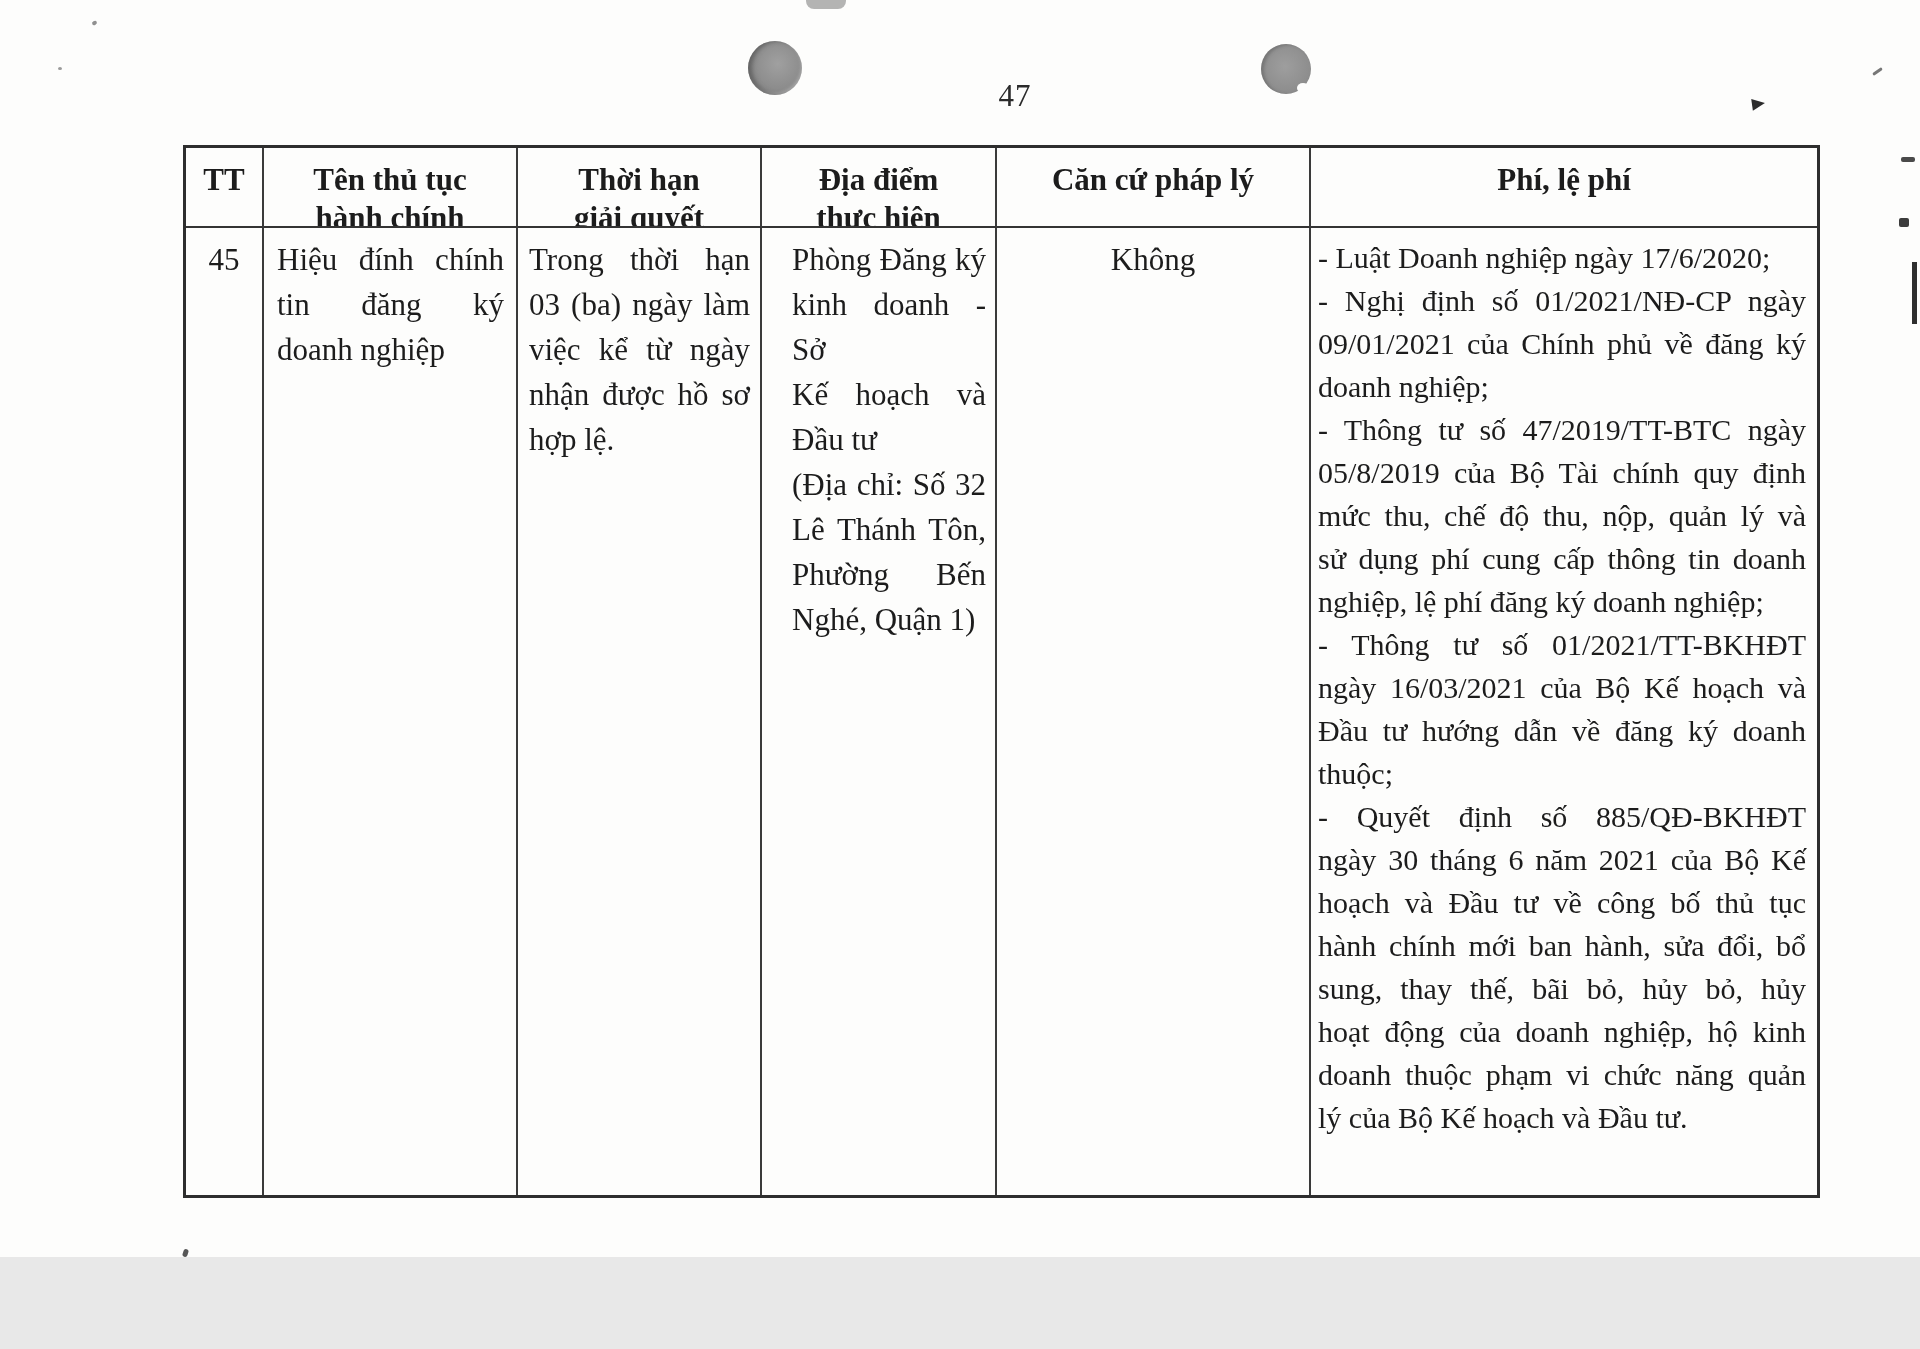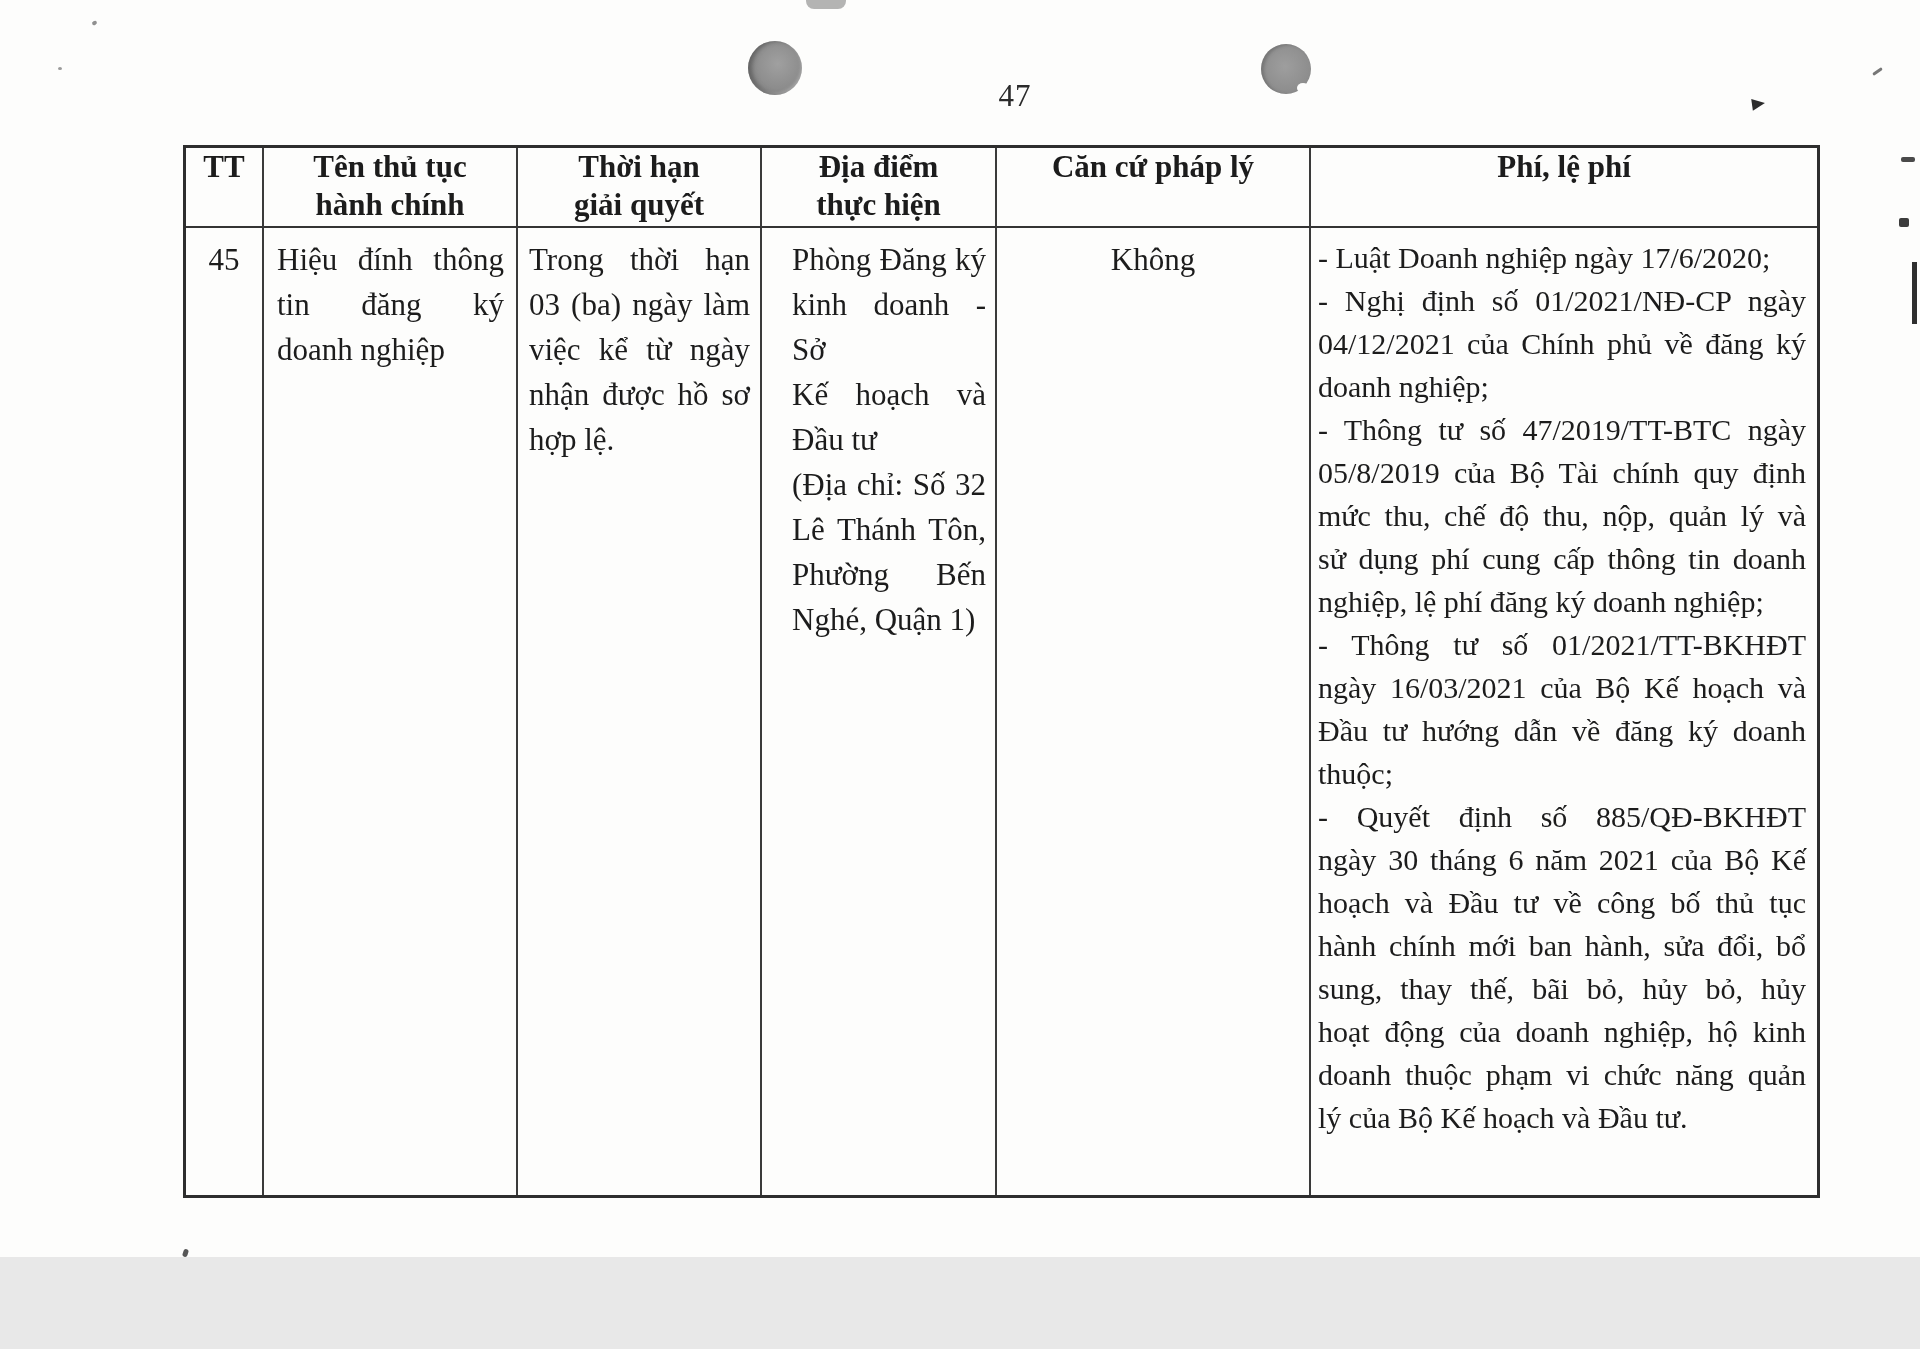--- a/index.html
+++ b/index.html
@@ -65,21 +65,21 @@
   }
   .cell{
     box-sizing:border-box;
     border-right:2px solid #3a3a3a;
     overflow:hidden;
   }
   .cell:nth-child(6n){border-right:none;}
   .th{
     border-bottom:2px solid #343434;
     font-weight:bold;font-size:31px;line-height:38px;
-    text-align:center;padding-top:0;
+    text-align:center;padding-top:13px;
   }
   .td{font-size:31px;line-height:45px;}
   .td-tt{text-align:center;padding-top:9px;}
   .td-ten{padding:9px 12px 0 13px;}
   .td-thoihan{padding:9px 10px 16px 11px;}
   .td-diadiem{padding:9px 9px 0 10px;margin-left:20px;}
   .td-phi{text-align:center;padding-top:9px;}
   .td-cancu{padding:8px 11px 0 7px;font-size:30px;line-height:43px;}
   
   .ln{text-align:left;white-space:nowrap;}
@@ -125,21 +125,21 @@
       </div>
     <div class="cell th">
         <div>Căn cứ pháp lý</div>
       </div>
     <div class="cell th">
         <div>Phí, lệ phí</div>
       </div>
 
     <div class="cell td td-tt">45</div>
     <div class="cell td td-ten">
-        <div class="ln jf">Hiệu đính thông</div>
+        <div class="ln jf">Hiệu đính chính</div>
         <div class="ln jf">tin đăng ký</div>
         <div class="ln">doanh nghiệp</div>
       </div>
     <div class="cell td td-thoihan">
         <div class="ln jf">Trong thời hạn</div>
         <div class="ln jf">03 (ba) ngày làm</div>
         <div class="ln jf">việc kể từ ngày</div>
         <div class="ln jf">nhận được hồ sơ</div>
         <div class="ln">hợp lệ.</div>
       </div>
@@ -150,21 +150,21 @@
         <div class="ln">Đầu tư</div>
         <div class="ln jf">(Địa chỉ: Số 32</div>
         <div class="ln jf">Lê Thánh Tôn,</div>
         <div class="ln jf">Phường Bến</div>
         <div class="ln">Nghé, Quận 1)</div>
       </div>
     <div class="cell td td-phi">Không</div>
     <div class="cell td td-cancu">
         <div class="ln">- Luật Doanh nghiệp ngày 17/6/2020;</div>
         <div class="ln jf">- Nghị định số 01/2021/NĐ-CP ngày</div>
-        <div class="ln jf">04/12/2021 của Chính phủ về đăng ký</div>
+        <div class="ln jf">09/01/2021 của Chính phủ về đăng ký</div>
         <div class="ln">doanh nghiệp;</div>
         <div class="ln jf">- Thông tư số 47/2019/TT-BTC ngày</div>
         <div class="ln jf">05/8/2019 của Bộ Tài chính quy định</div>
         <div class="ln jf">mức thu, chế độ thu, nộp, quản lý và</div>
         <div class="ln jf">sử dụng phí cung cấp thông tin doanh</div>
         <div class="ln">nghiệp, lệ phí đăng ký doanh nghiệp;</div>
         <div class="ln jf">- Thông tư số 01/2021/TT-BKHĐT</div>
         <div class="ln jf">ngày 16/03/2021 của Bộ Kế hoạch và</div>
         <div class="ln jf">Đầu tư hướng dẫn về đăng ký doanh</div>
         <div class="ln">thuộc;</div>

